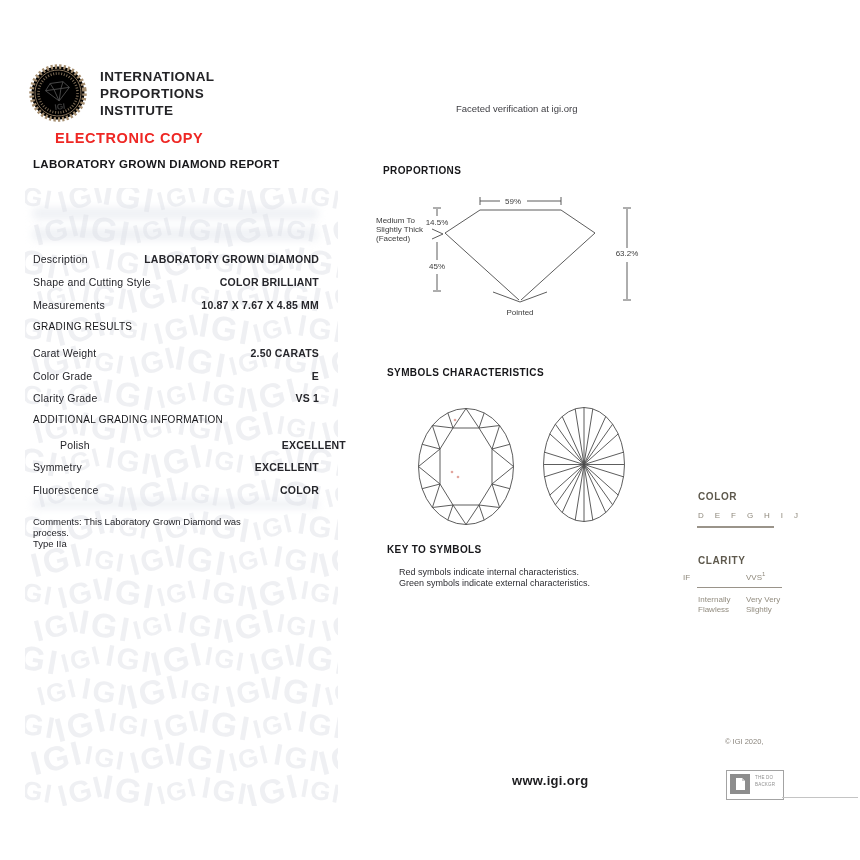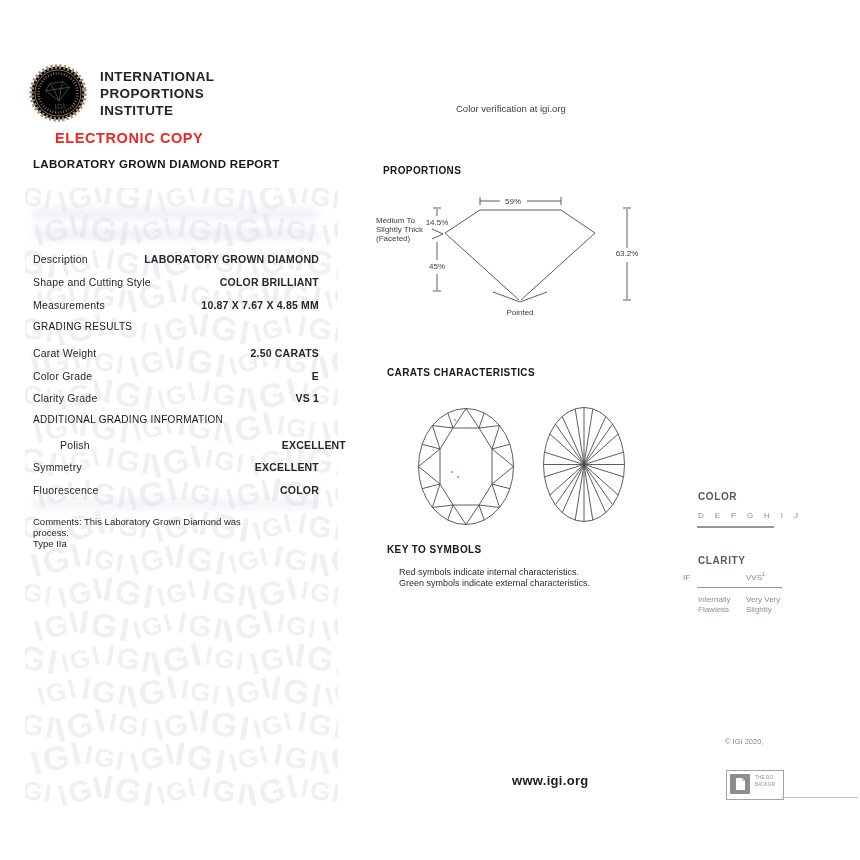--- a/index.html
+++ b/index.html
@@ -205,21 +205,21 @@
   </svg>
 
   <div class="abs inst-name">
     <div>INTERNATIONAL</div>
     <div>PROPORTIONS</div>
     <div>INSTITUTE</div>
   </div>
 
   <div class="abs electronic">ELECTRONIC COPY</div>
   <div class="abs report-title">LABORATORY GROWN DIAMOND REPORT</div>
-  <div class="abs verify">Color verification at igi.org</div>
+  <div class="abs verify">Faceted verification at igi.org</div>
 
   <div class="row" style="top:253px;align-items:flex-end;">
     <span class="lbl">Description</span>
     <span class="val">LABORATORY GROWN DIAMOND</span>
   </div>
   <div class="row" style="top:276px;">
     <span class="lbl">Shape and Cutting Style</span>
     <span class="val">COLOR BRILLIANT</span>
   </div>
   <div class="row" style="top:299px;">
@@ -305,21 +305,21 @@
 
     <g>
       <line x1="251" y1="16" x2="259" y2="16"></line>
       <line x1="255" y1="17" x2="255" y2="56"></line>
       <text x="255" y="64" text-anchor="middle">63.2%</text>
       <line x1="255" y1="70" x2="255" y2="107"></line>
       <line x1="251" y1="108" x2="259" y2="108"></line>
     </g>
   </svg>
 
-  <div class="r-title" style="left:387px;top:367px;">CARATS CHARACTERISTICS</div>
+  <div class="r-title" style="left:387px;top:367px;">SYMBOLS CHARACTERISTICS</div>
 
   <svg class="diag" style="left:417px;top:407px;" width="98" height="119" viewBox="0 0 98 119">
     <ellipse cx="49" cy="59.5" rx="47.5" ry="58"></ellipse>
     <polygon points="36,21 62,21 75,42 75,77 62,98 36,98 23,77 23,42"></polygon>
     <polyline points="49,1.5 62,21 82.6,18.5 75,42 96.5,59.5 75,77 82.6,100.5 62,98 49,117.5 36,98 15.4,100.5 23,77 1.5,59.5 23,42 15.4,18.5 36,21 49,1.5"></polyline>
     <g>
       <line x1="36" y1="21" x2="30.8" y2="5.9"></line>
         <line x1="62" y1="21" x2="67.2" y2="5.9"></line>
       <line x1="75" y1="42" x2="92.9" y2="37.3"></line>
         <line x1="75" y1="77" x2="92.9" y2="81.7"></line>

